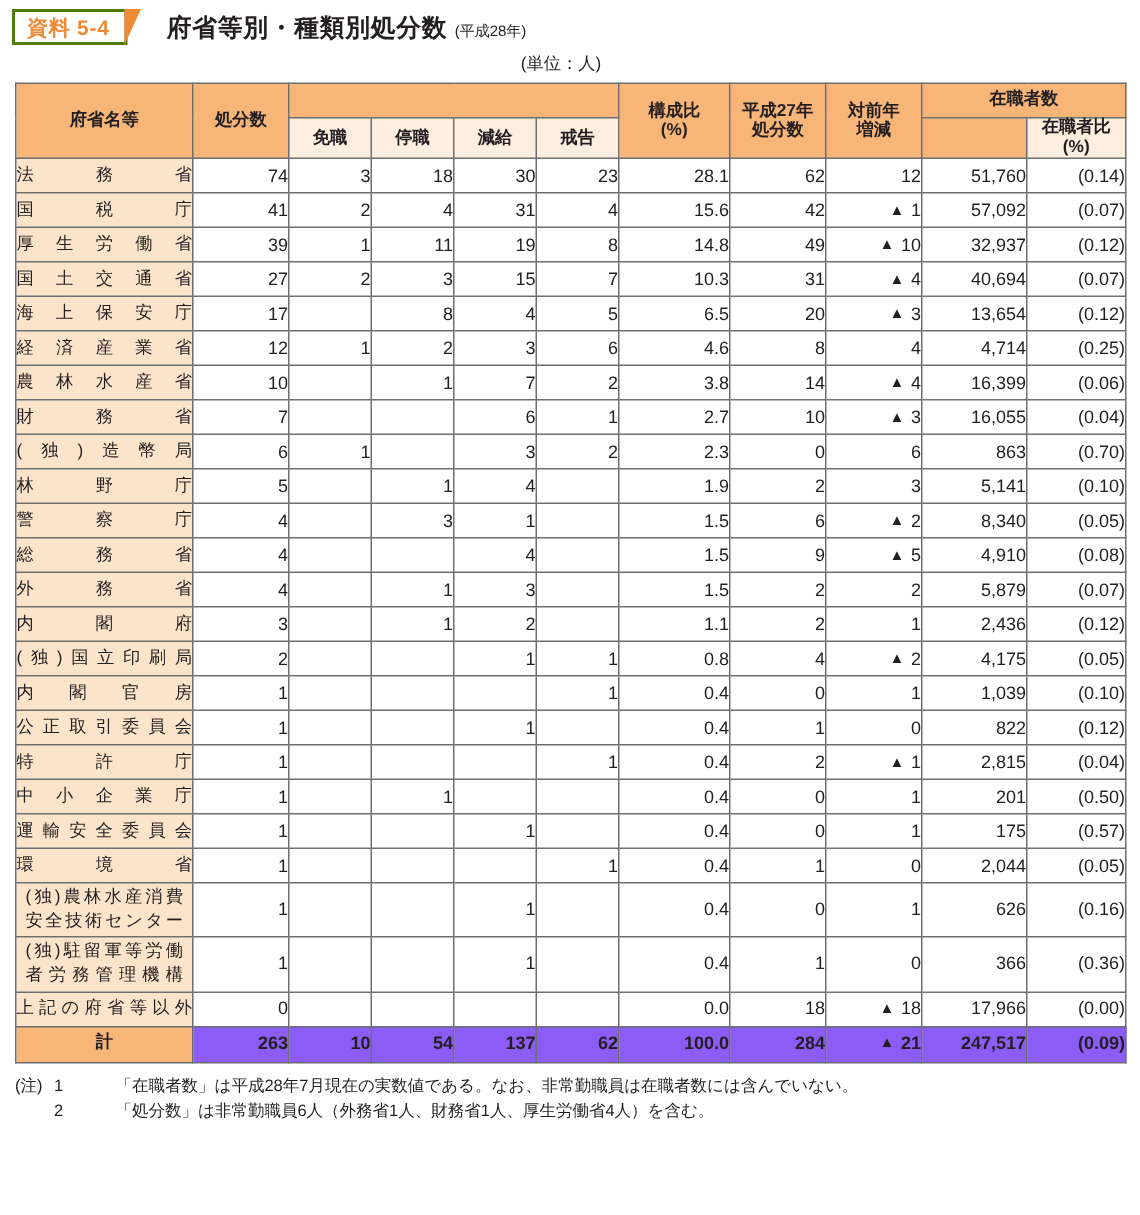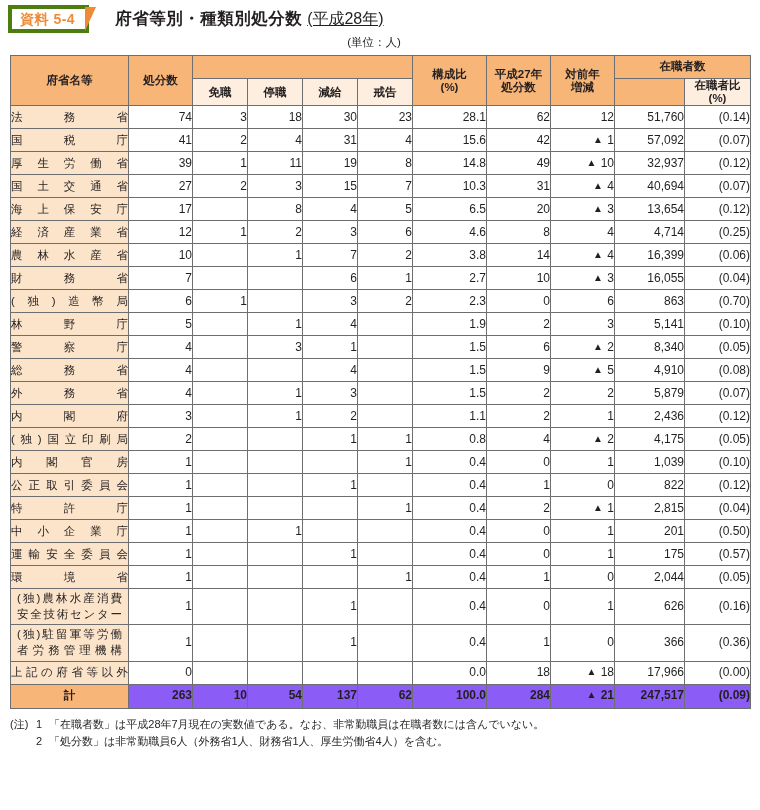--- a/index.html
+++ b/index.html
@@ -15,21 +15,21 @@
 
   
   .titlebar {
     display: flex;
     align-items: center;
     padding: 8px 0 0 8px;
     height: 30px;
   }
   .badge-wrap { position: relative; display: inline-block; }
   .badge {
-    border: 4px solid #4d7c0f;
+    border: 2px solid #4d7c0f;
     color: #ef8b36;
     font-weight: bold;
     font-size: 14px;
     letter-spacing: 0.5px;
     padding: 2px 10px 2px 8px;
     line-height: 16px;
     background: #ffffff;
     position: relative;
   }
   .badge::after {
@@ -40,25 +40,24 @@
     border-left: 11px solid #ef8b36;
     border-bottom: 24px solid transparent;
   }
   .title-text {
     margin-left: 26px;
     font-size: 16.5px;
     font-weight: bold;
     letter-spacing: 0.5px;
   }
   .title-sub {
-    font-size: 16px;
+    font-size: 10px;
     font-weight: normal;
     margin-left: 5px;
     letter-spacing: 0;
-    text-decoration: underline;
   }
 
   .unitline {
     text-align: center;
     font-size: 11.5px;
     padding-right: 12px;
     margin-top: 5px;
     height: 16px;
   }
 
@@ -126,21 +125,21 @@
 
   
   .notes {
     padding: 7px 0 0 10px;
     font-size: 11px;
     line-height: 1.55;
   }
   .notes .nrow { display: flex; }
   .notes .lbl { width: 26px; flex: none; }
   .notes .idx { width: 13px; flex: none; }
-  .notes .txt { flex: 1; }
+  .notes .txt { flex: 1; margin-left: 28px; }
 </style>
 </head>
 <body>
 
 <div class="page">
 
   <div class="titlebar">
     <span class="badge-wrap">
       <span class="badge">資料 5-4</span>
     </span>

